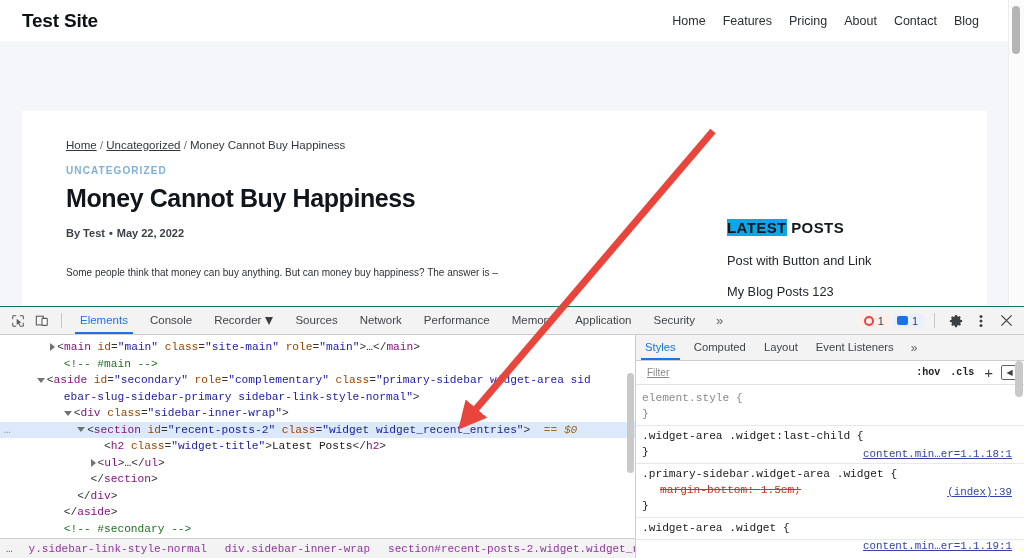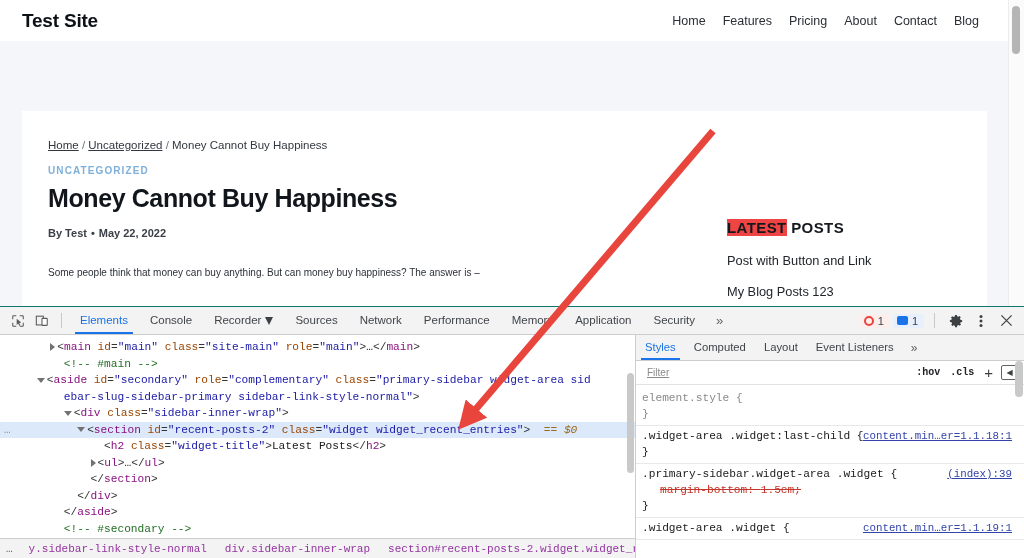--- a/index.html
+++ b/index.html
@@ -58,21 +58,21 @@
     background: #f4f6fa;
   }
   .content-card {
     position: absolute;
     left: 22px; top: 70px;
     width: 965px; height: 195px;
     background: #ffffff;
   }
   .article {
     position: absolute;
-    left: 26px; top: 28px;
+    left: 44px; top: 28px;
     width: 630px;
   }
   .breadcrumbs {
     font-size: 11.5px;
     color: #33383f;
     margin-bottom: 14px;
   }
   .breadcrumbs a {
     color: #33383f;
     text-decoration: underline;
@@ -113,21 +113,21 @@
     width: 290px;
   }
   .widget-title {
     font-size: 15px;
     font-weight: bold;
     color: #14181d;
     letter-spacing: 0.4px;
     margin-bottom: 17px;
   }
   .widget-title .hl {
-    background: #ef4444;
+    background: #0ea5e9;
   }
   .widget-list { list-style: none; margin: 0; padding: 0; }
   .widget-list li {
     font-size: 12.8px;
     color: #22262c;
     margin-bottom: 16px;
   }
 
   
   .page-scrollbar {
@@ -387,21 +387,21 @@
   .rule {
     padding: 2px 6px 3px 6px;
     border-bottom: 1px solid #e8e8e8;
     position: relative;
   }
   .rule.first { color: #8a8a8a; border-bottom: 1px solid #e8e8e8;}
   .sel { color: #1a1a1a; }
   .origin {
     position: absolute;
     right: 12px;
-    top: 2px;
+    top: 20px;
     color: #3344aa;
     text-decoration: underline;
     font-size: 10.8px;
   }
   .prop { color: #c5362a; padding-left: 18px; }
   .pval { color: #1a1a1a; }
   .struck { text-decoration: line-through; color: #c5362a; }
   .swatch {
     display: inline-block;
     width: 9px; height: 9px;

